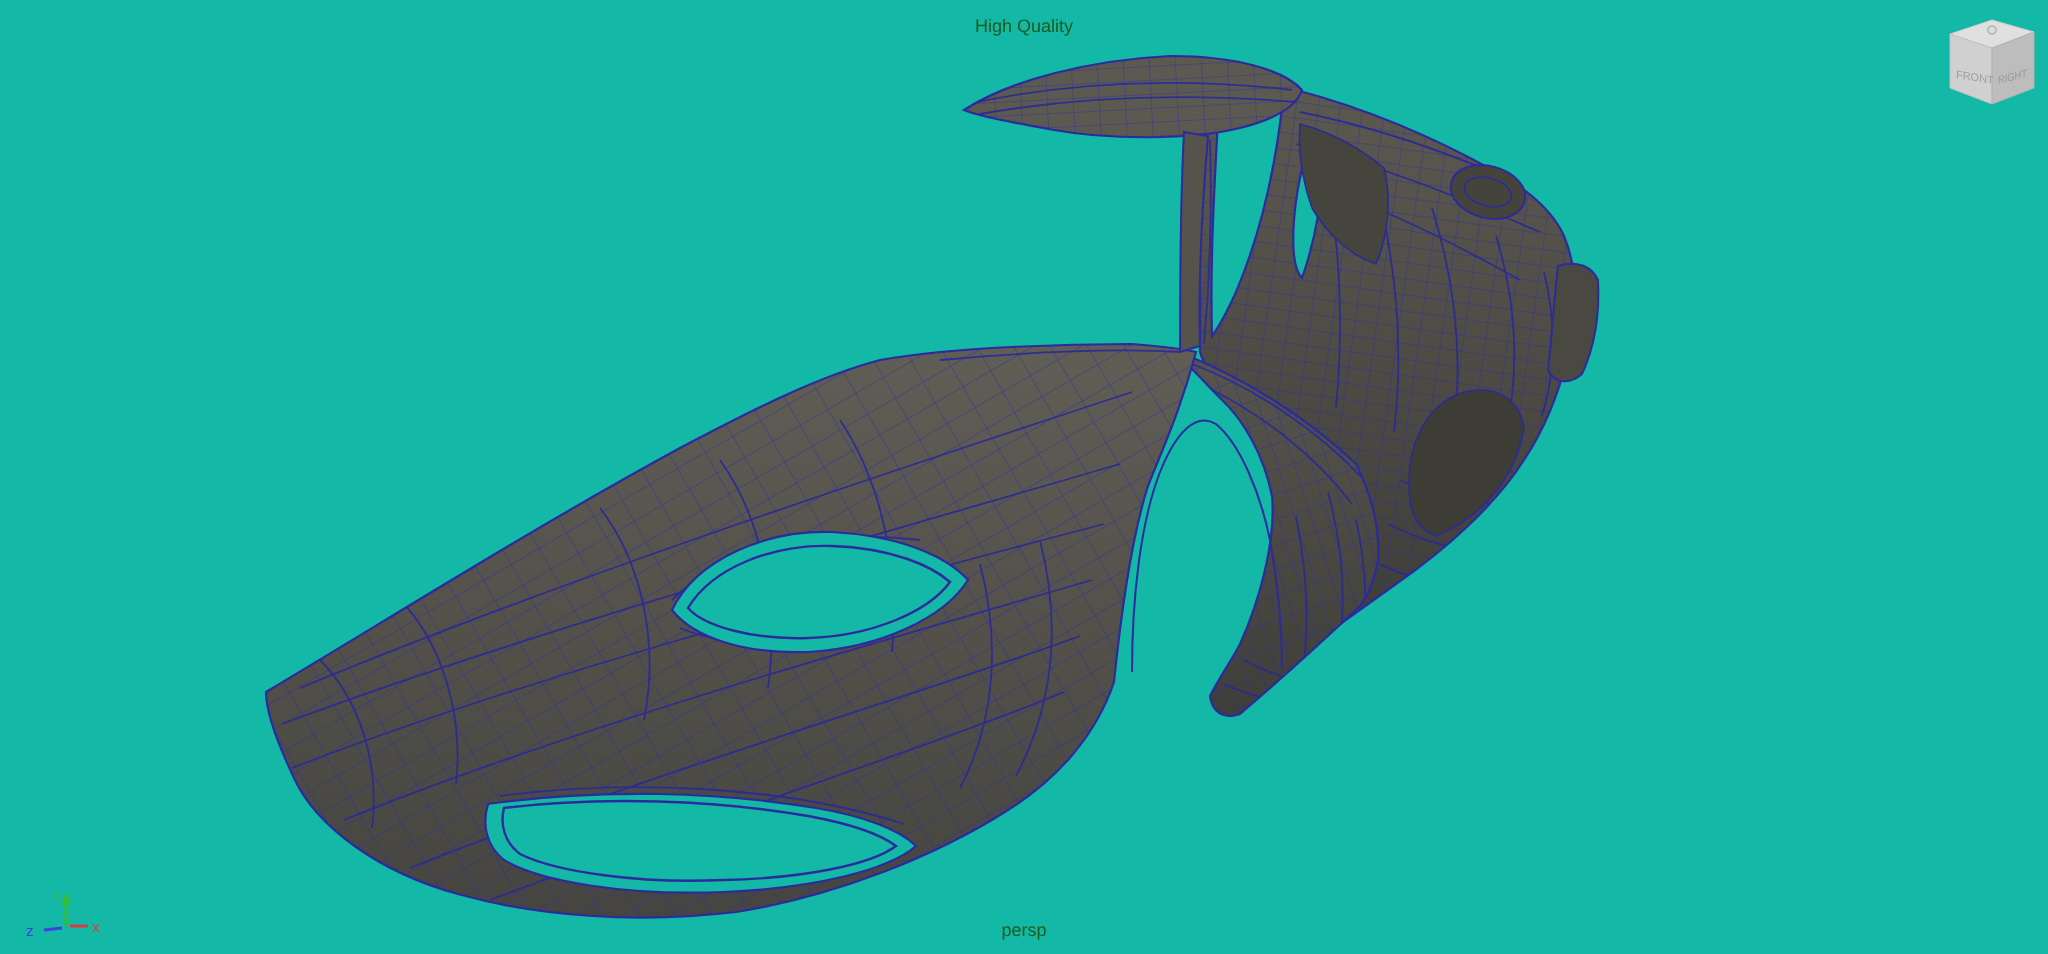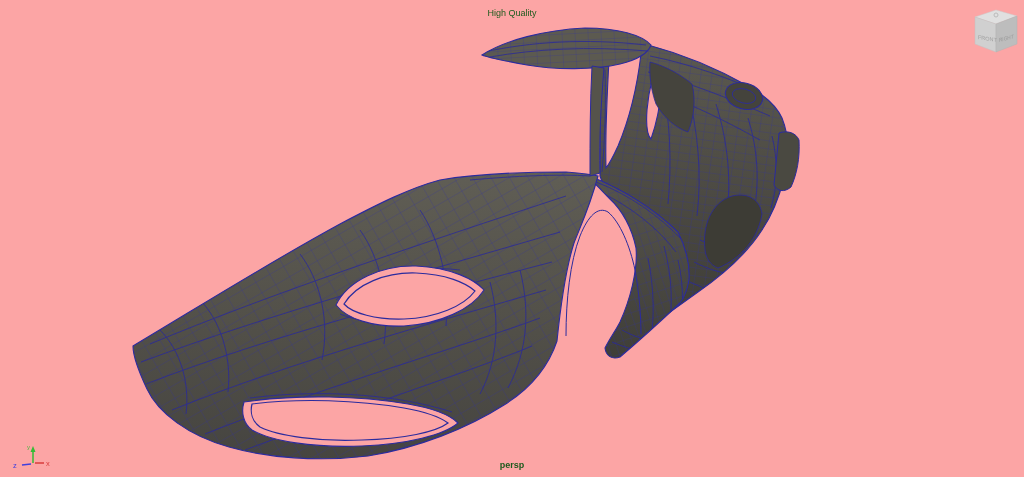--- a/index.html
+++ b/index.html
@@ -1,25 +1,25 @@
 <!DOCTYPE html>
 <html><head>
 <meta charset="utf-8">
 <style>
   html,body{margin:0;padding:0;background:#7d7d7d;}
   .viewport{
     position:relative;width:1024px;height:477px;overflow:hidden;
-    background:#fca5a5;font-family:"Liberation Sans",sans-serif;
+    background:#14b8a6;font-family:"Liberation Sans",sans-serif;
   }
   .vp-label{
     position:absolute;color:#1d5a1d;font-size:9px;line-height:9px;
     letter-spacing:0px;user-select:none;
   }
   .hq{left:0;right:0;top:9px;text-align:center;}
-  .cam{left:0;right:0;top:461px;text-align:center;font-weight:bold;}
+  .cam{left:0;right:0;top:461px;text-align:center;}
   svg{position:absolute;left:0;top:0;}
   .scene{width:1024px;height:477px;}
   .gizmo,.vcube{overflow:visible;}
 </style>
 </head>
 <body>
 
 <div class="viewport">
 
   <div class="vp-label hq">High Quality</div>

